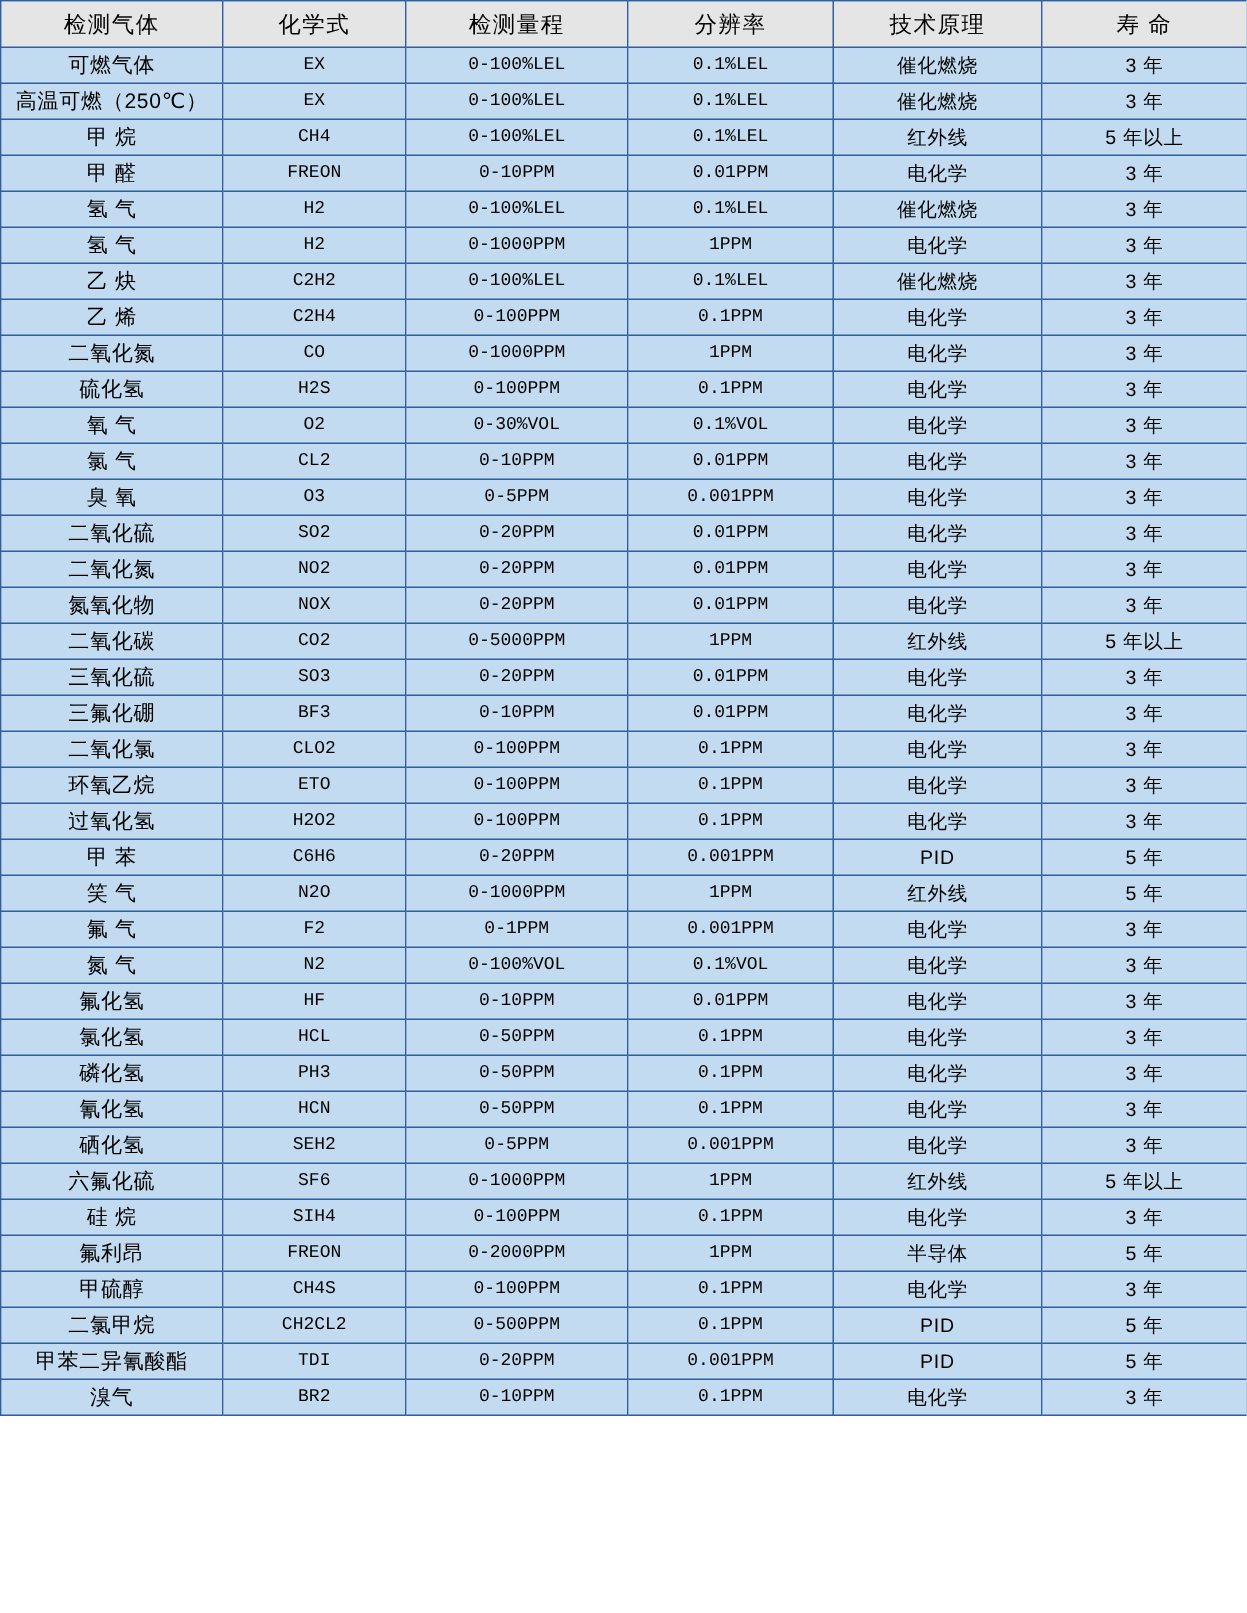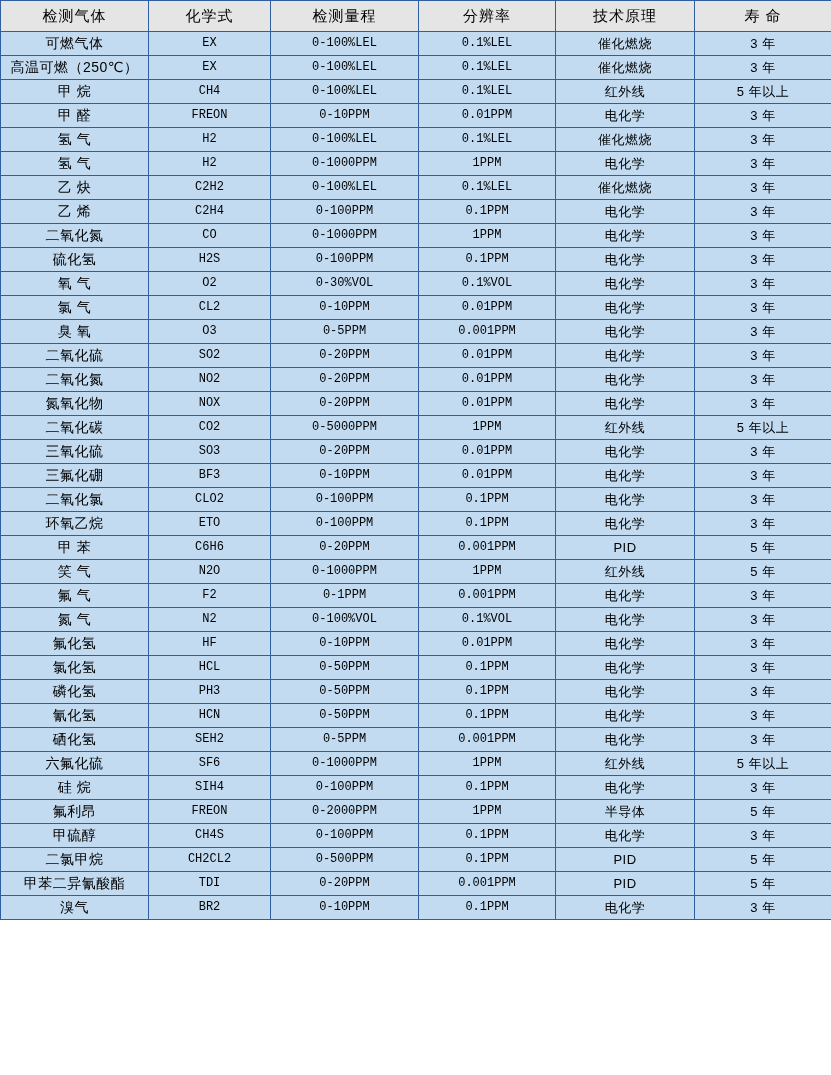--- a/index.html
+++ b/index.html
@@ -248,20 +248,28 @@
       </tr>
       <tr>
         <td class="name">环氧乙烷</td>
         <td class="formula">ETO</td>
         <td class="range">0-100PPM</td>
         <td class="resolution">0.1PPM</td>
         <td class="principle">电化学</td>
         <td class="life">3 年</td>
       </tr>
       <tr>
+        <td class="name">过氧化氢</td>
+        <td class="formula">H2O2</td>
+        <td class="range">0-100PPM</td>
+        <td class="resolution">0.1PPM</td>
+        <td class="principle">电化学</td>
+        <td class="life">3 年</td>
+      </tr>
+      <tr>
         <td class="name">甲 苯</td>
         <td class="formula">C6H6</td>
         <td class="range">0-20PPM</td>
         <td class="resolution">0.001PPM</td>
         <td class="principle">PID</td>
         <td class="life">5 年</td>
       </tr>
       <tr>
         <td class="name">笑 气</td>
         <td class="formula">N2O</td>

